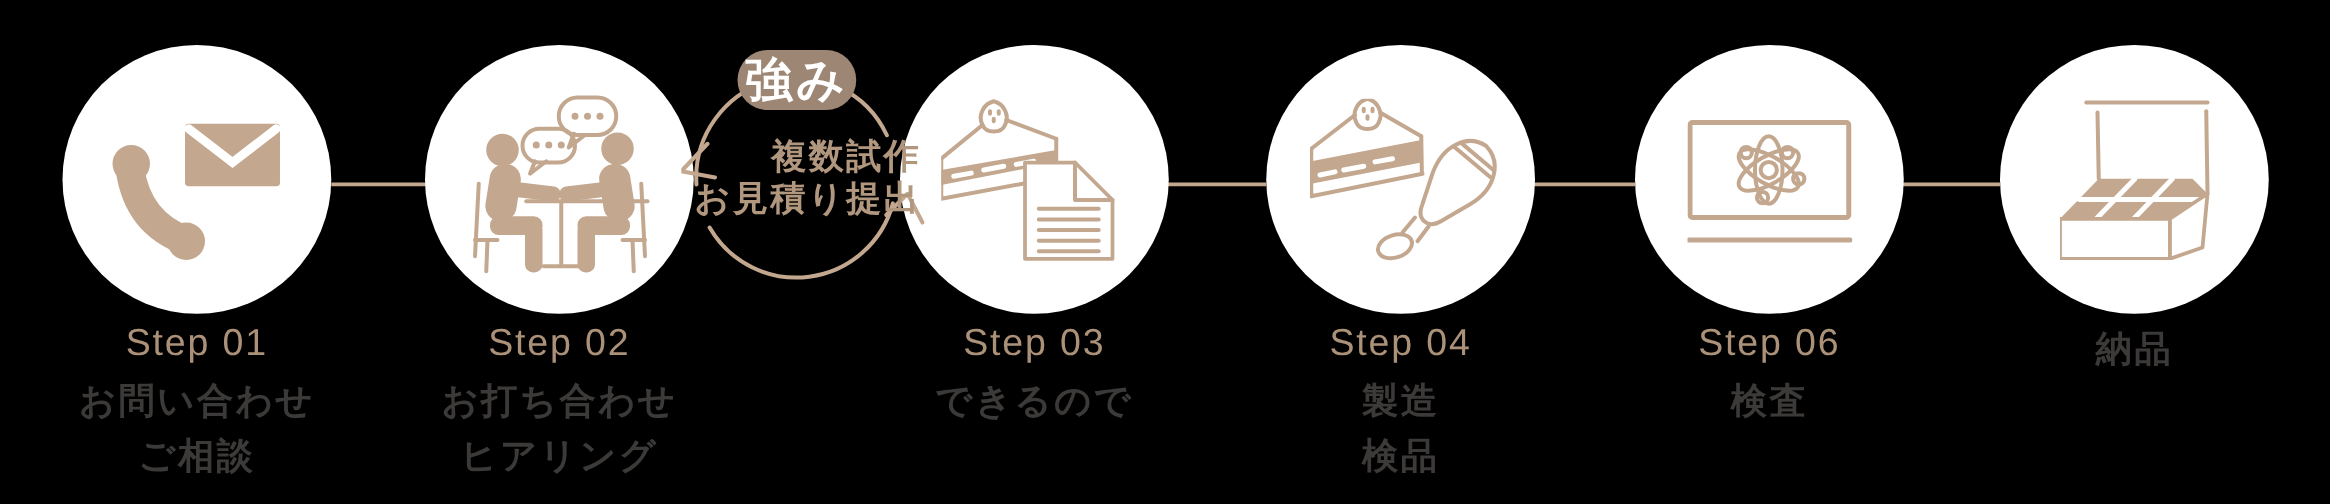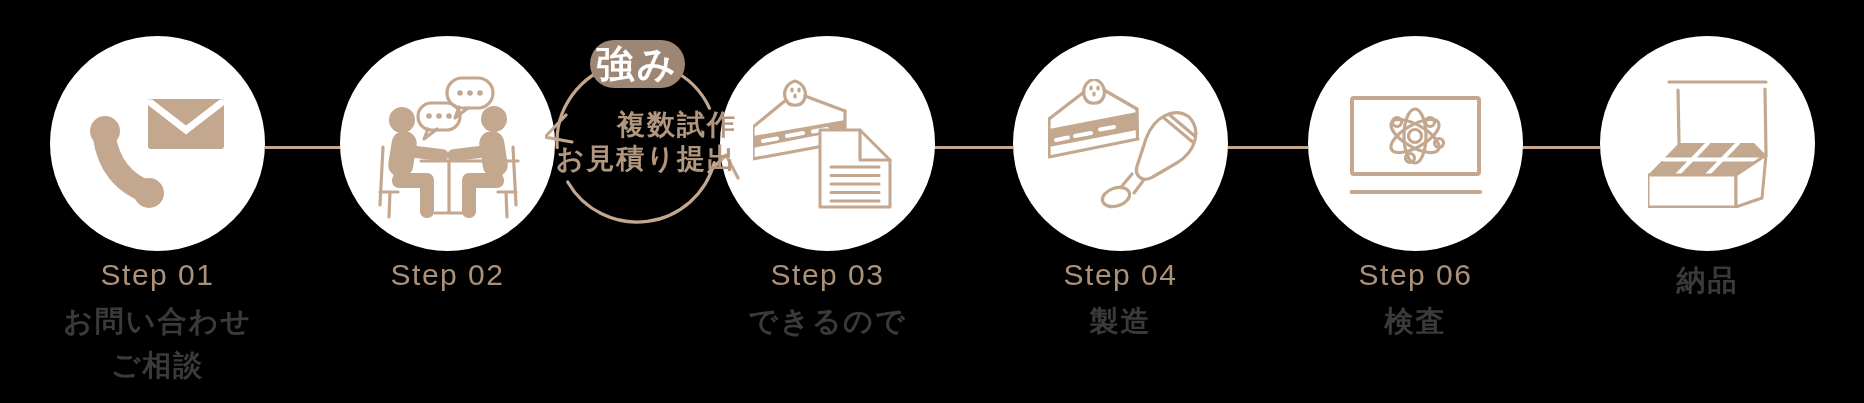--- a/index.html
+++ b/index.html
@@ -107,20 +107,24 @@
           <circle cx="95" cy="18" r="2.8" class="fill"></circle>
           <circle cx="105" cy="18" r="2.8" class="fill"></circle>
         <rect x="43" y="28" width="42" height="27" rx="13.5" class="ln" fill="#fff"></rect>
         <polyline points="53,54 49,64 62,54" class="ln" fill="#fff"></polyline>
         <circle cx="54" cy="41" r="2.8" class="fill"></circle>
           <circle cx="64" cy="41" r="2.8" class="fill"></circle>
           <circle cx="74" cy="41" r="2.8" class="fill"></circle>
       </svg>
     </div>
     <div class="step-num">Step 02</div>
+    <div class="step-label">
+      <span class="line">お打ち合わせ</span>
+      <span class="line">ヒアリング</span>
+    </div>
   </div>
 
   <div class="step" style="left:720px">
     <div class="circle">
       <svg width="140" height="130" viewBox="0 0 140 130" style="margin-right:10px">
         <path d="M0,48 L33,21" class="ln"></path>
         <path d="M52,17 L92,32" class="ln"></path>
         <path d="M42,2 C34,4 29,13 33,21 C36,28 48,28 51,21 C55,13 50,4 42,2 Z" class="ln"></path>
         <path d="M39,10 l0,2 M46,10 l0,2 M42,16 l0,2" class="ln" stroke-width="2"></path>
         <path d="M0,48 L0,80 L92,63 M92,32 L92,63" class="ln"></path>
@@ -152,20 +156,21 @@
           <line x1="95" y1="45" x2="133" y2="45" class="ln"></line>
           <line x1="97" y1="39" x2="131" y2="39" class="ln"></line>
         </g>
         <path d="M84,95 L74,107 M95,102 L86,114" class="ln"></path>
         <ellipse cx="68" cy="118" rx="14" ry="9" transform="rotate(-18 68 118)" class="ln" fill="#fff"></ellipse>
       </svg>
     </div>
     <div class="step-num">Step 04</div>
     <div class="step-label">
       <span class="line">製造</span>
+      <span class="line">検品</span>
     </div>
   </div>
 
   <div class="step" style="left:1308px">
     <div class="circle">
       <svg width="132" height="102" viewBox="0 0 132 102" style="margin-top:6px">
         <rect x="2" y="2" width="127" height="76" rx="2" class="ln4"></rect>
         <line x1="1" y1="96" x2="130" y2="96" class="ln4"></line>
         <ellipse cx="65" cy="40" rx="27" ry="11" transform="rotate(90 65 40)" class="ln" stroke-width="2.8"></ellipse>
         <ellipse cx="65" cy="40" rx="27" ry="11" transform="rotate(30 65 40)" class="ln" stroke-width="2.8"></ellipse>

